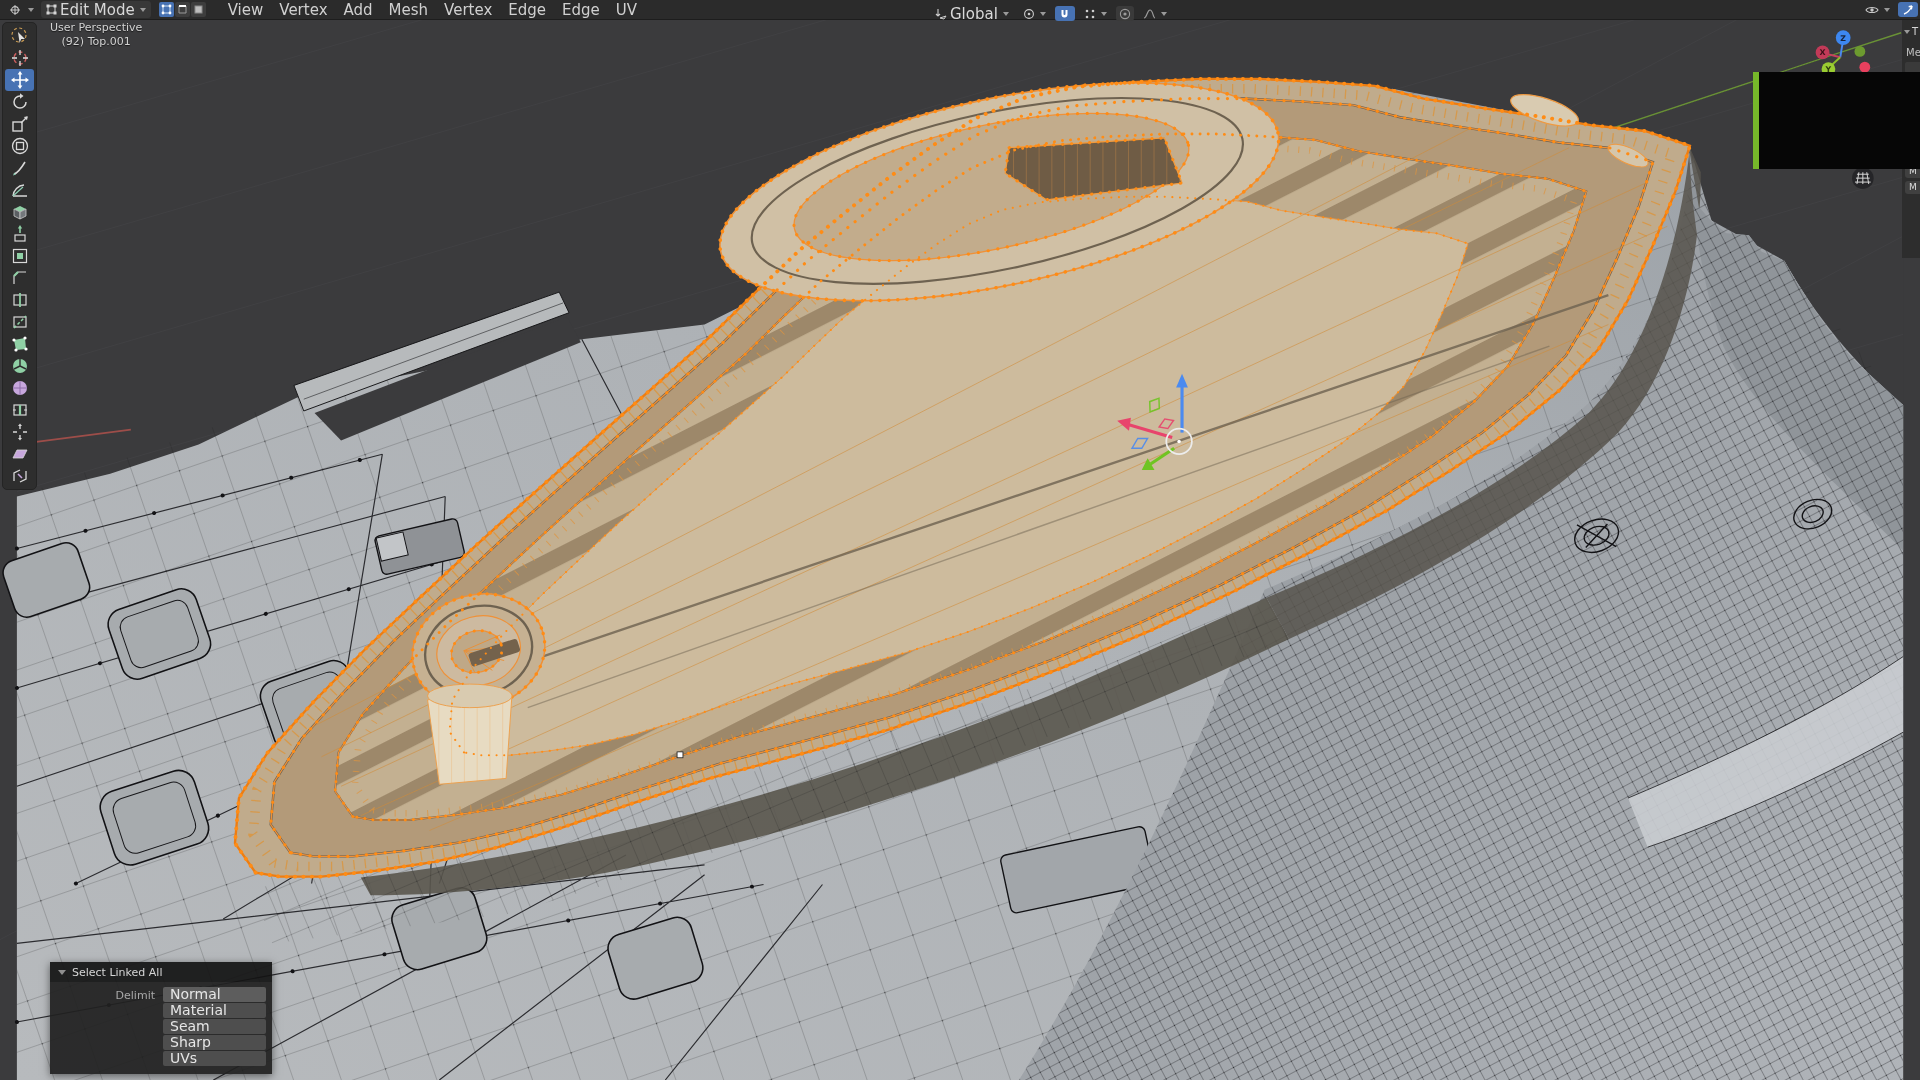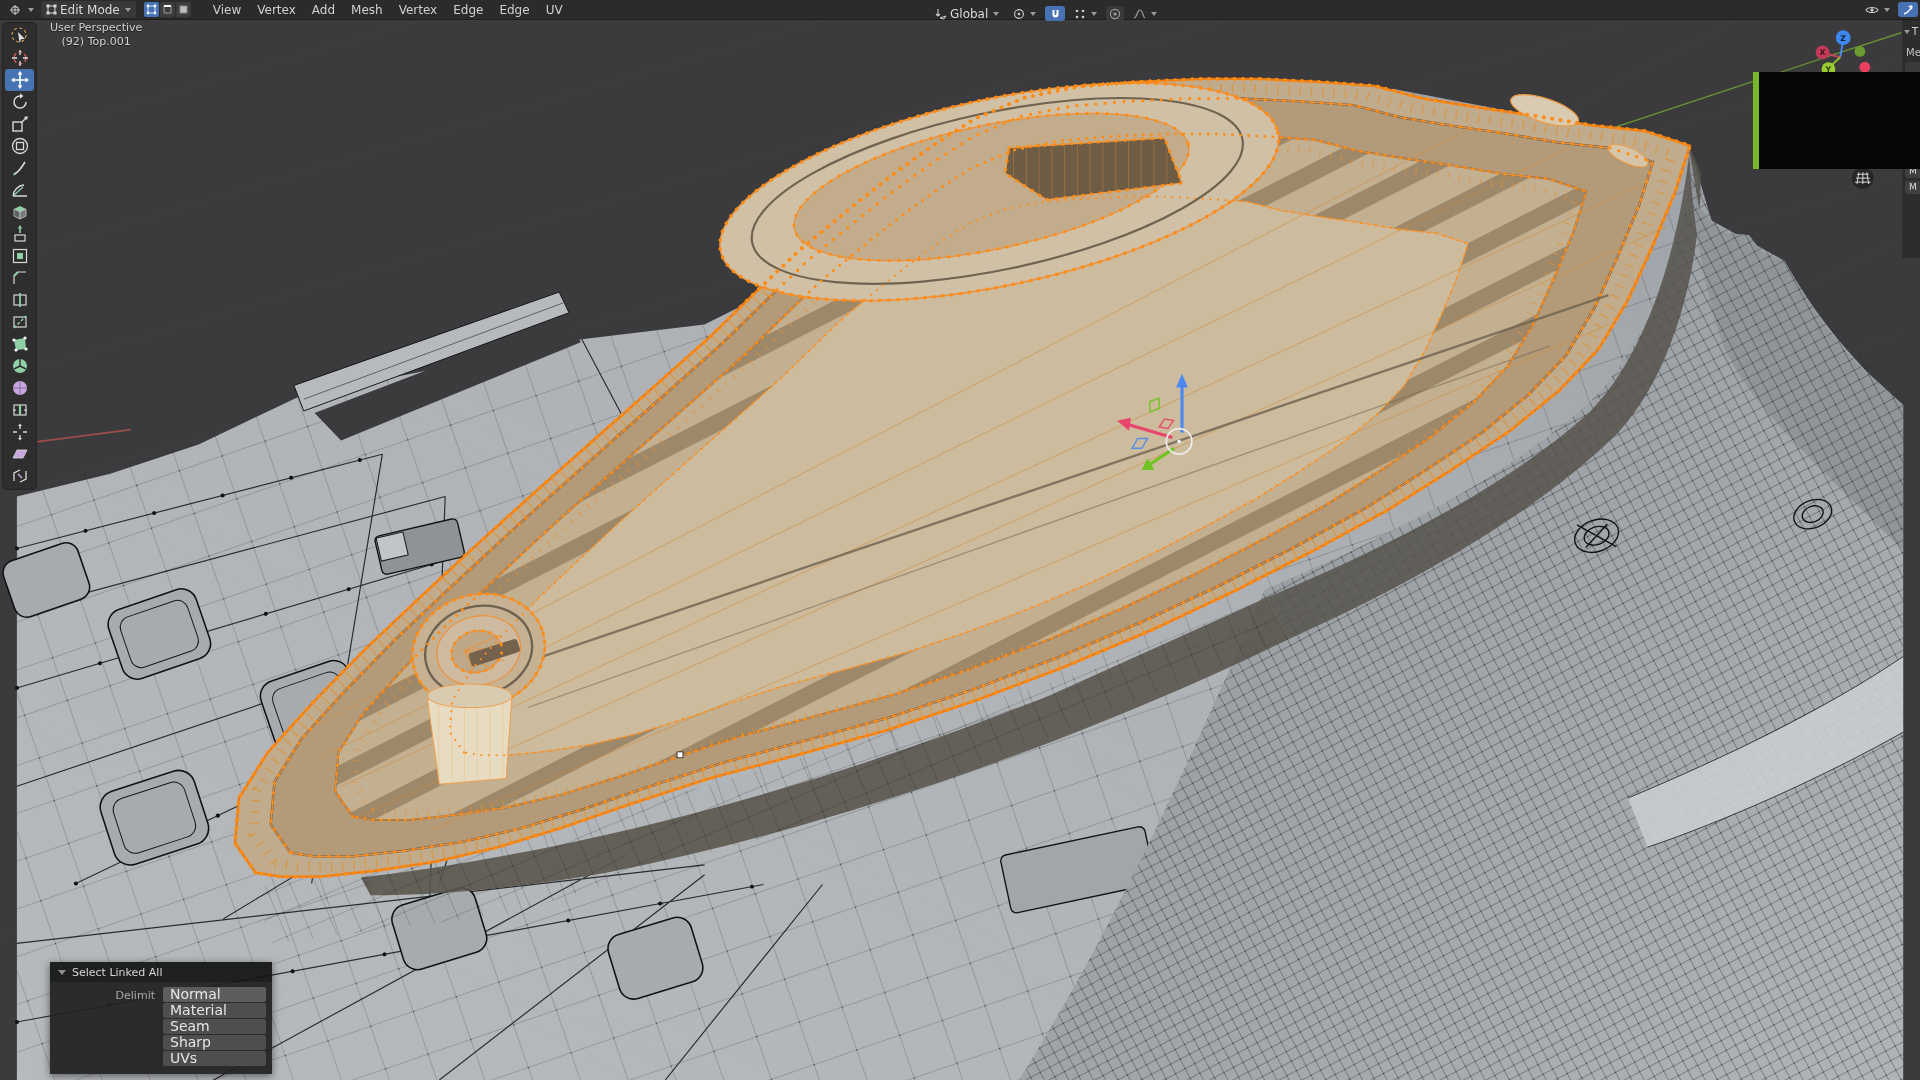--- a/index.html
+++ b/index.html
@@ -1,21 +1,21 @@
 <!DOCTYPE html>
 <html><head>
 <meta charset="utf-8">
 <style>
   html,body{margin:0;padding:0;background:#1b1b1b;width:1920px;height:1080px;overflow:hidden;
     font-family:"DejaVu Sans","Liberation Sans",sans-serif;-webkit-font-smoothing:antialiased;}
   #app{position:relative;width:1920px;height:1080px;background:#3b3b3d;}
 
   
   #topbar{position:absolute;left:0;top:0;width:1920px;height:19px;background:#2b2b2b;
-    border-bottom:1px solid #1d1d1d;display:flex;align-items:center;font-size:12px;color:#d8d8d8;z-index:50;}
+    border-bottom:1px solid #1d1d1d;display:flex;align-items:center;font-size:15px;color:#d8d8d8;z-index:50;}
   .tb-left{display:flex;align-items:center;gap:2px;padding-left:4px;}
   .tb-btn{display:flex;align-items:center;gap:3px;padding:1px 5px;border-radius:3px;height:15px;cursor:default;}
   .tb-dd{background:#383838;}
   .caret{width:0;height:0;border-left:3px solid transparent;border-right:3px solid transparent;border-top:4px solid #9a9a9a;margin-left:2px;}
   .selmode{display:flex;gap:1px;margin-left:6px;}
   .selmode .sm{width:15px;height:15px;border-radius:2px;background:#3d3d3d;display:flex;align-items:center;justify-content:center;}
   .selmode .sm.active{background:#4772b3;}
   .menus{display:flex;margin-left:12px;}
   .menus span{padding:2px 8px;color:#d0d0d0;}
   .tb-right{position:absolute;left:930px;top:0;height:27px;display:flex;align-items:center;gap:4px;}

